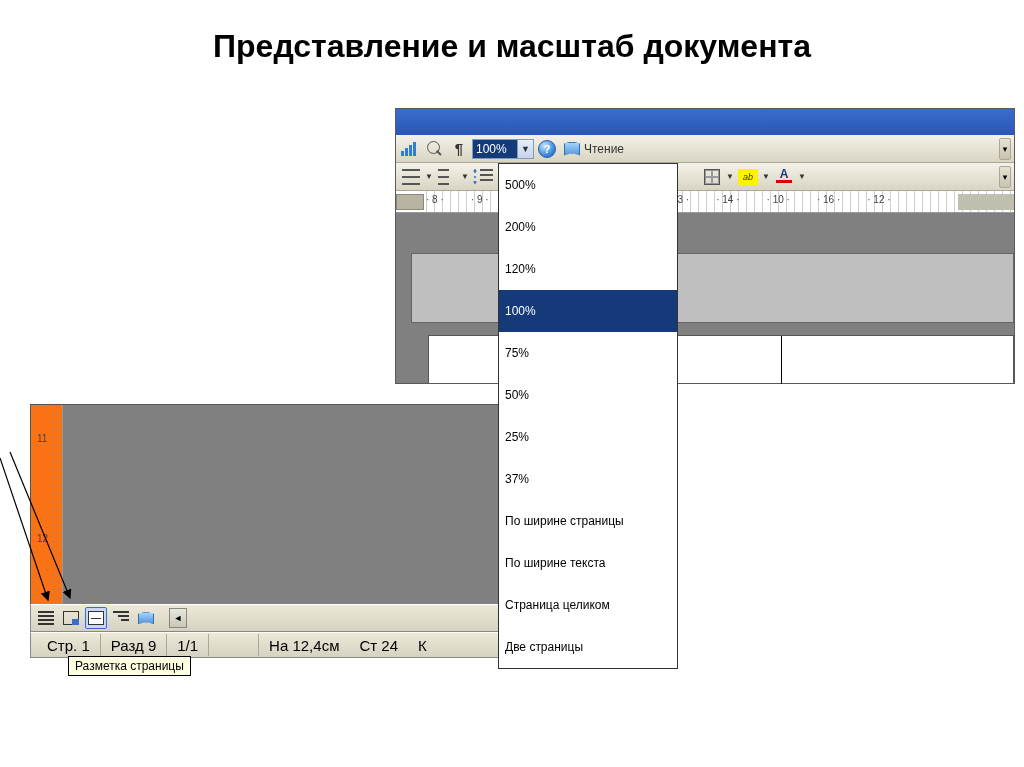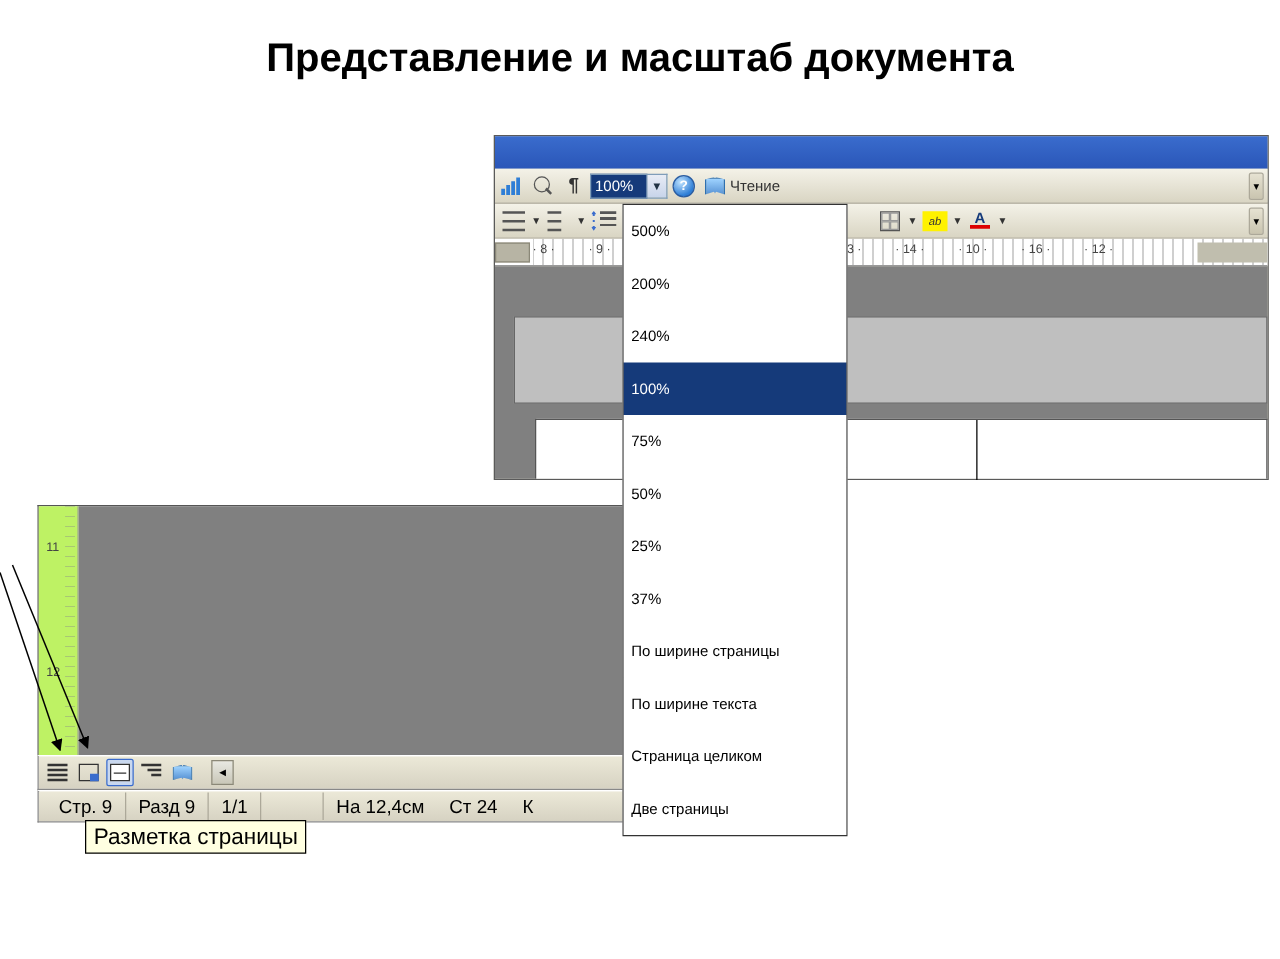--- a/index.html
+++ b/index.html
@@ -195,21 +195,21 @@
     width: 510px;
     font-size: 12px;
   }
   .wb-upper {
     height: 200px;
     display:flex;
     border:1px solid #555;
     border-bottom:none;
   }
   .wb-vruler {
-    width: 32px; background:#bef264; border-right:1px solid #999;
+    width: 32px; background:#f97316; border-right:1px solid #999;
     position:relative; display:flex; flex-direction:column; align-items:center;
     font-size:10px; color:#444;
   }
   .wb-vruler .n { position:absolute; left:6px; writing-mode: horizontal-tb; }
   .wb-vruler .ticks { position:absolute; top:0; bottom:0; right:2px; width:8px;
     background: repeating-linear-gradient(#888 0 1px, transparent 1px 8px); opacity:.4; }
   .wb-gray { flex:1; background:#808080; }
 
   .arrow-callout {
     position:absolute; top:450px; left:-2px; width:60px; height:120px;
@@ -246,21 +246,21 @@
   }
   .status-bar .cell { padding:0 10px; border-right:1px solid #aca899; height:22px; display:flex;align-items:center;}
   .status-bar .cell:last-child { border-right:none; }
 
   .tooltip {
     position:absolute;
     top: 656px; left: 68px;
     background:#ffffe1;
     border:1px solid #000;
     padding: 2px 6px;
-    font-size: 18px;
+    font-size: 12px;
     font-family: Tahoma, sans-serif;
     white-space:nowrap;
   }
 </style>
 </head>
 <body>
 
 <h1 class="slide-title">Представление и масштаб документа</h1>
 
 <div class="word-top">
@@ -294,21 +294,21 @@
     <div class="read-btn">
       <div class="book-ico"></div>
       <span>Чтение</span>
     </div>
     <div class="chevgrip">▾</div>
   </div>
 
   <div class="zoom-list" id="zoom-list">
       <div class="item">500%</div>
       <div class="item">200%</div>
-      <div class="item">240%</div>
+      <div class="item">120%</div>
       <div class="item sel">100%</div>
       <div class="item">75%</div>
       <div class="item">50%</div>
       <div class="item">25%</div>
       <div class="item">37%</div>
       <div class="item">По ширине страницы</div>
       <div class="item">По ширине текста</div>
       <div class="item">Страница целиком</div>
       <div class="item">Две страницы</div>
     </div>
@@ -430,21 +430,21 @@
         </div>
       </div>
     <div class="tb-btn">
         <div class="book-small"></div>
       </div>
     <div style="width:6px;"></div>
     <div class="scroll-left-btn">◄</div>
   </div>
 
   <div class="status-bar">
-    <div class="cell">Стр. 9</div>
+    <div class="cell">Стр. 1</div>
     <div class="cell">Разд 9</div>
     <div class="cell">1/1</div>
     <div class="cell" style="width:50px;"></div>
     <div class="cell" style="border-right:none;">На 12,4см</div>
     <div class="cell" style="border-right:none;">Ст 24</div>
     <div class="cell" style="border-right:none;">К</div>
   </div>
 </div>
 
 <div class="arrow-callout">

